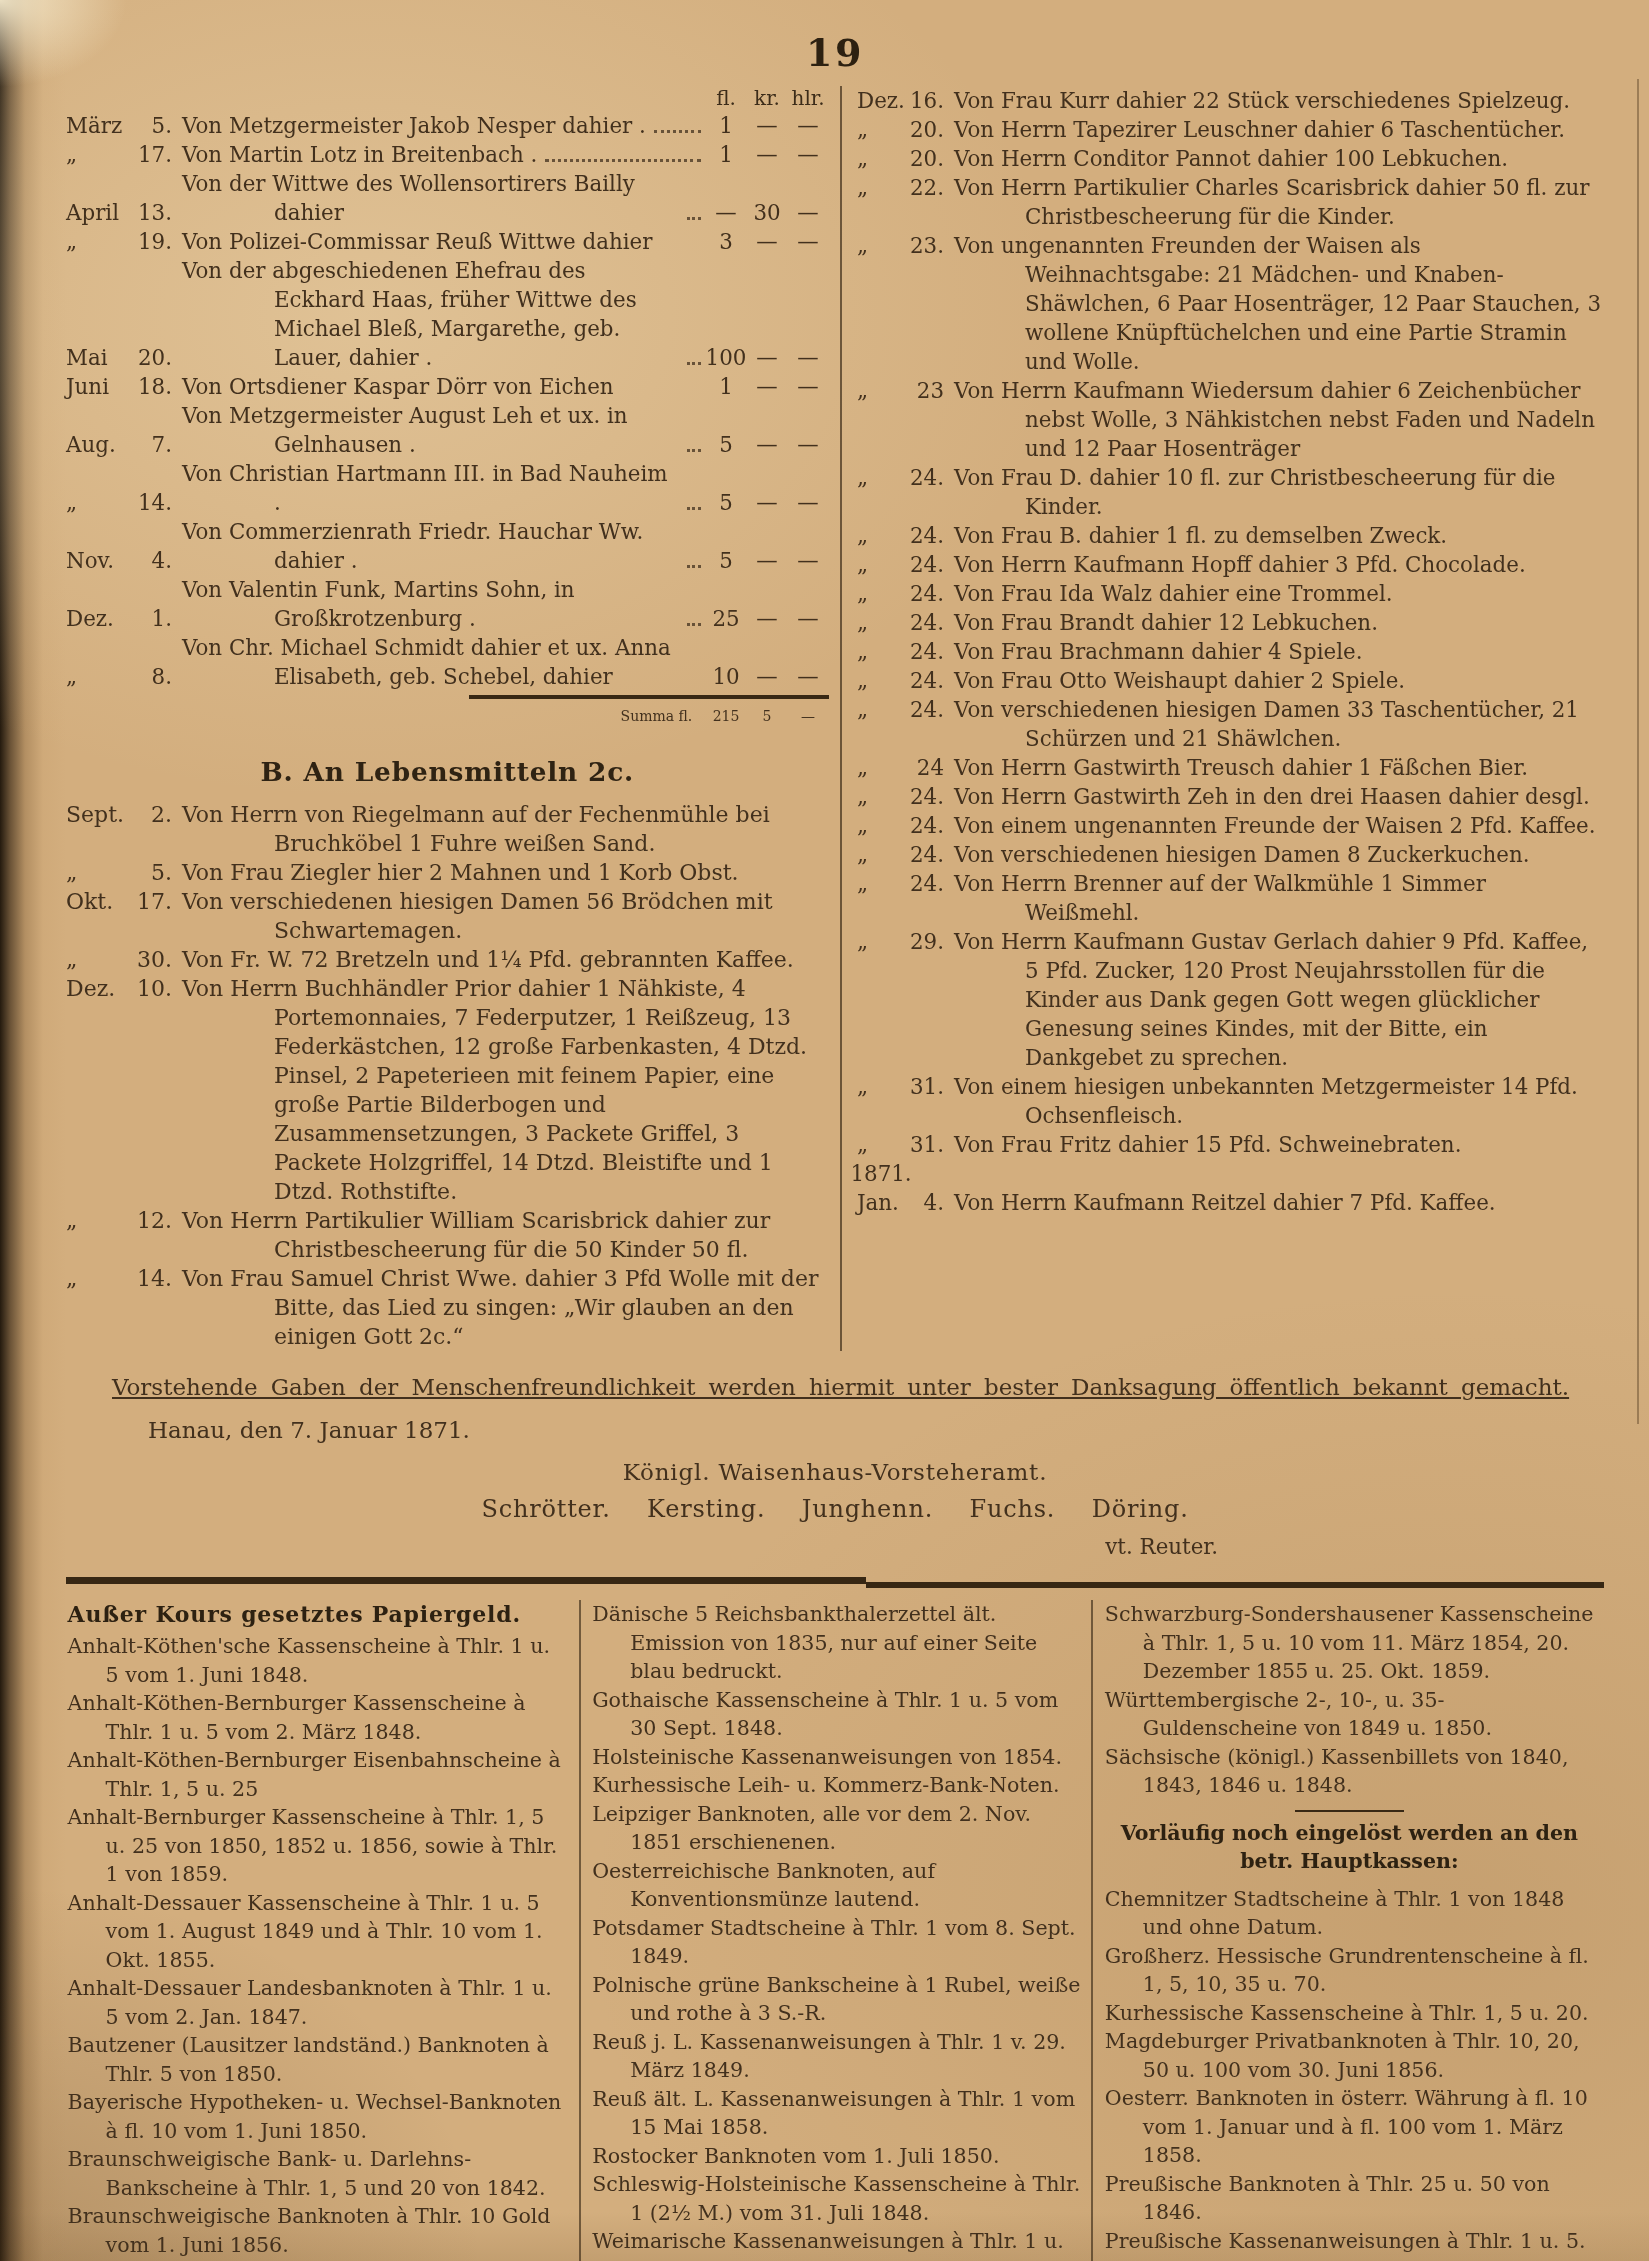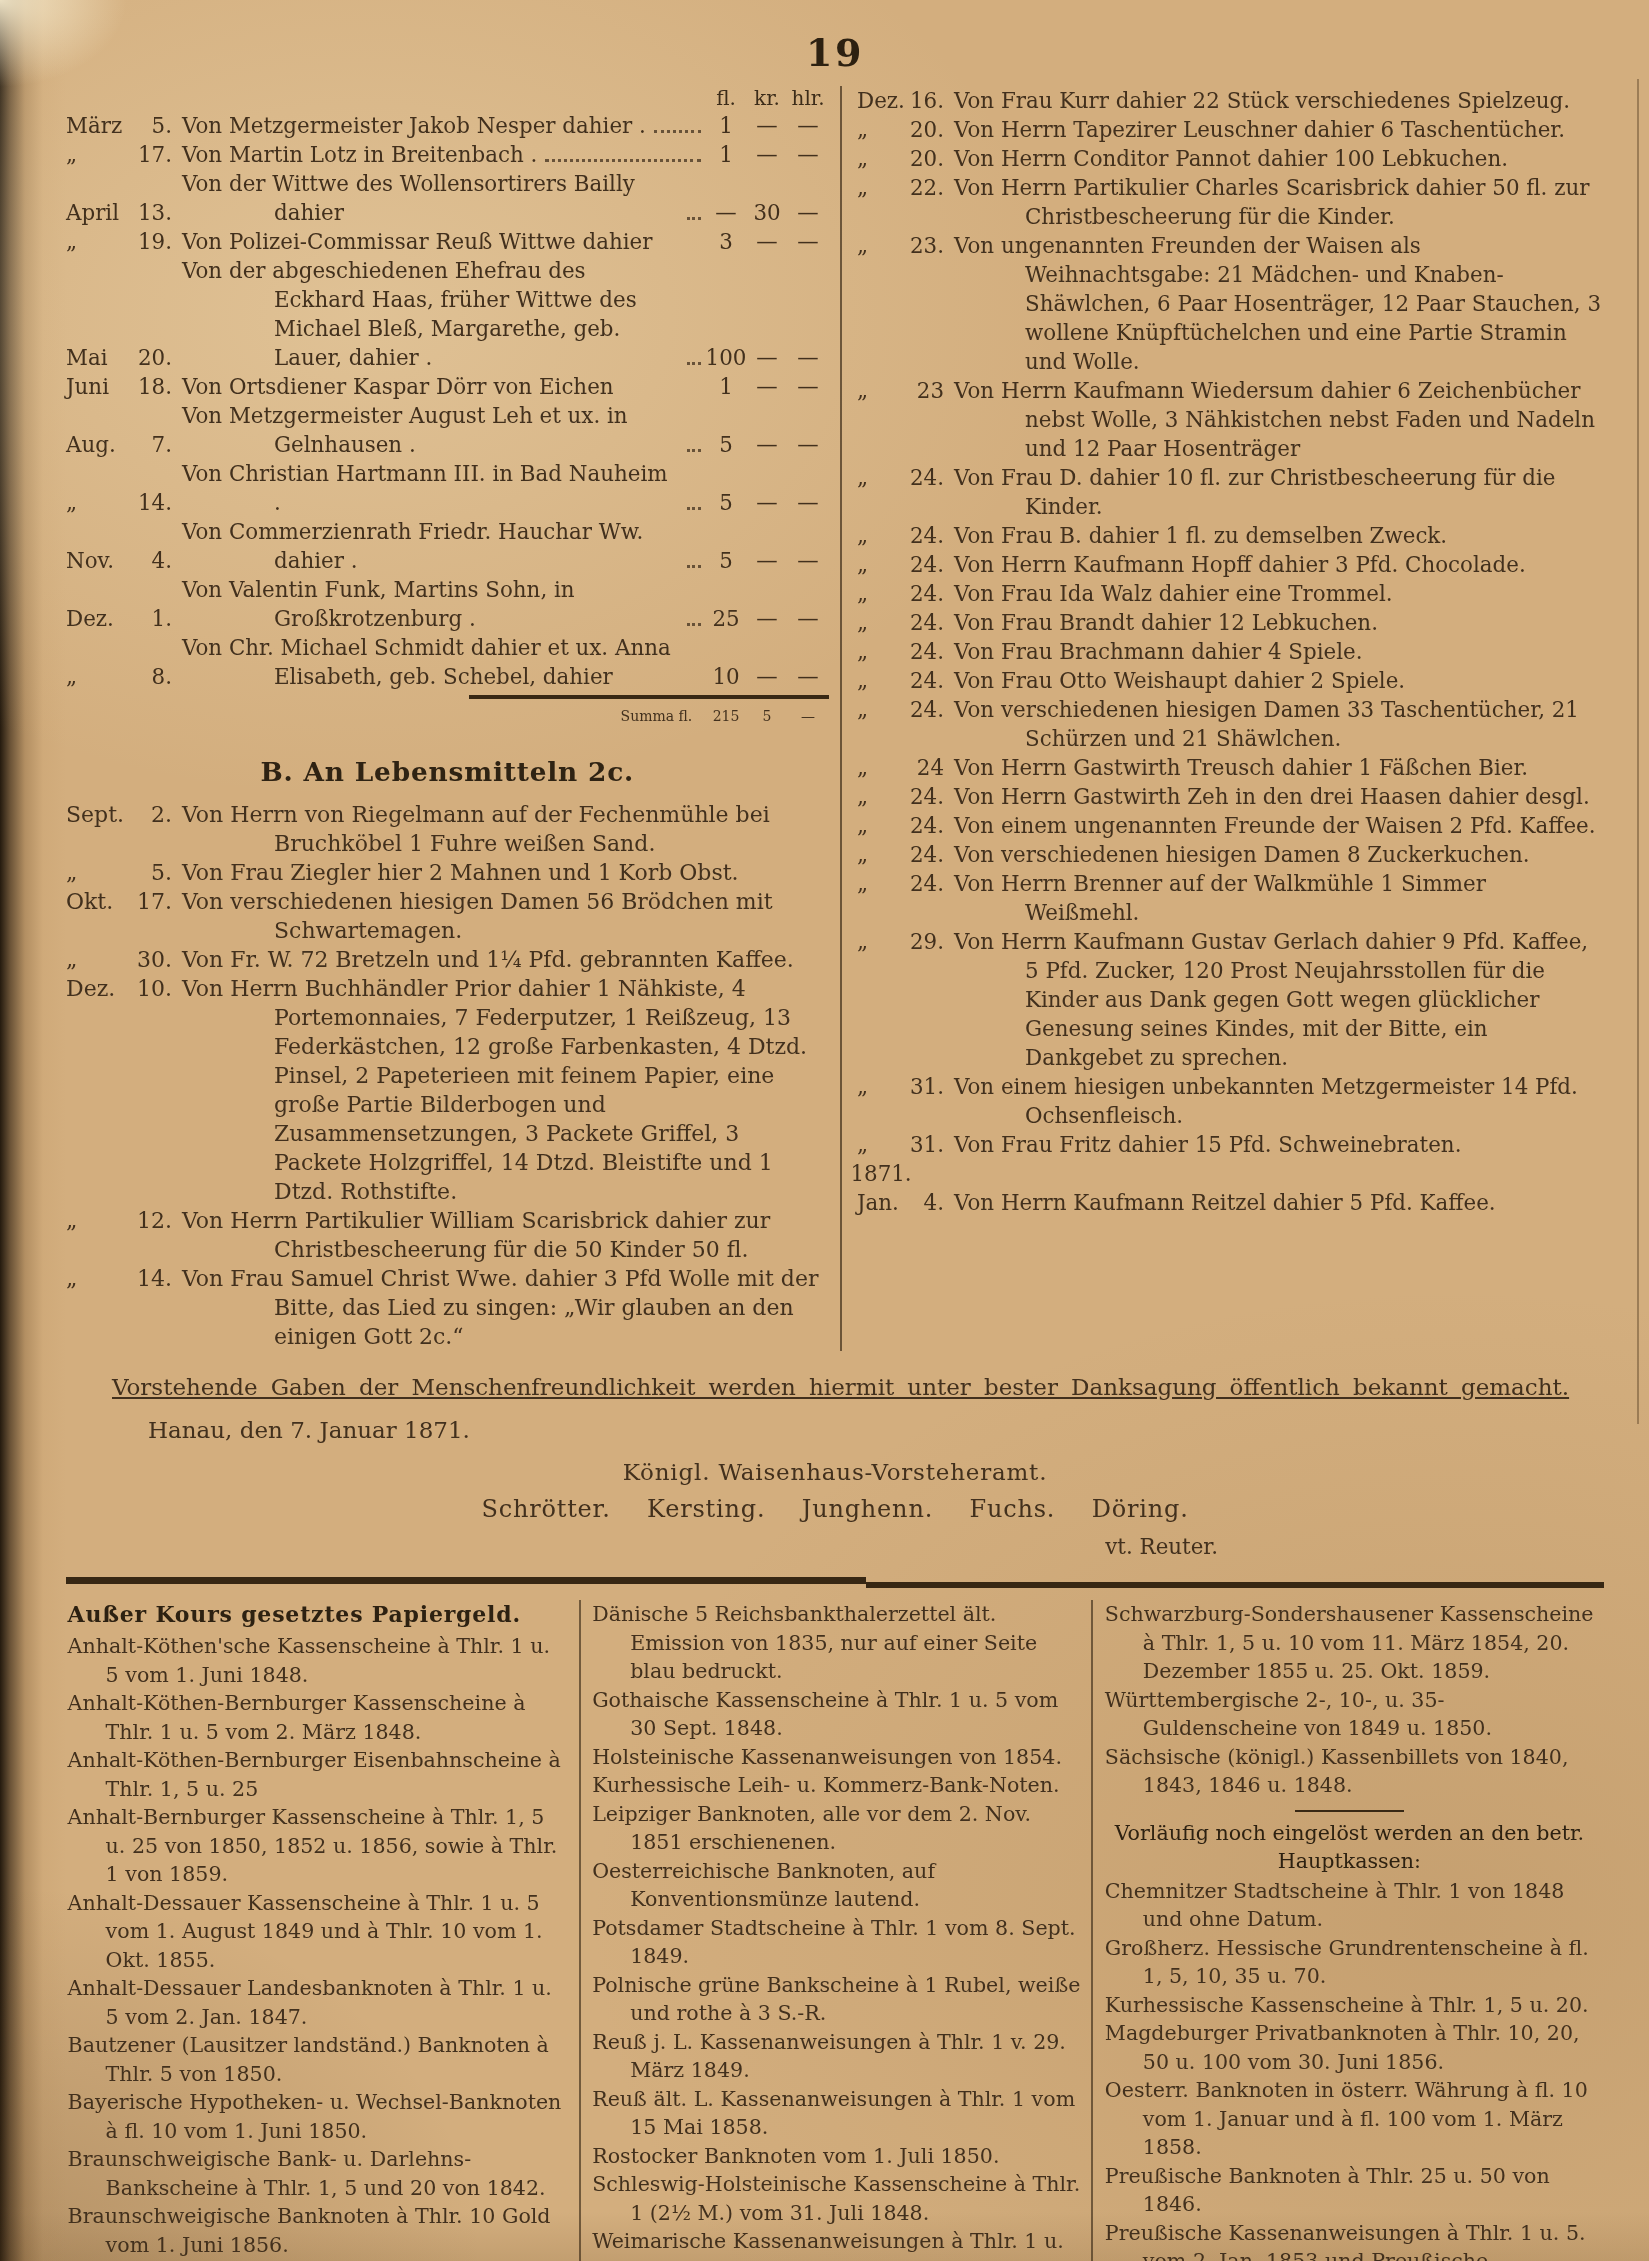--- a/index.html
+++ b/index.html
@@ -67,21 +67,21 @@
   .thick-rule .seg1{width:52%;height:6.6px;background:#37271366;background:#372713;}
   .thick-rule .seg2{flex:1;height:6.6px;background:#372713;margin-top:4.1px;}
 
   
   .bottom-cols{display:flex;margin-top:11.5px;font-size:20.6px;line-height:28.5px;}
   .bcol{width:33.333%;box-sizing:border-box;padding:0 10px 0 1.6px;min-width:0;}
   .bcol + .bcol{border-left:2.5px solid rgba(62,45,25,.65);padding-left:11.5px;}
   .b-title{font-weight:bold;font-size:22px;letter-spacing:0.8px;color:#2d2111;margin:0 0 3.3px;}
   .b-item{padding-left:38px;text-indent:-38px;}
   .sub-rule{width:109px;border-top:2.5px solid #382814;margin:10px auto 6.6px;}
-  .sub-head{font-weight:normal;text-align:center;color:#2d2111;margin:0 0 1px;padding:0 8.2px;}
+  .sub-head{font-weight:bold;text-align:center;color:#2d2111;margin:0 0 9px;padding:0 8.2px;}
 </style>
 </head>
 <body>
 
 <div class="page">
   <div class="right-edge"></div>
 
   <div class="pagenum">19</div>
 
   <div class="top-cols">
@@ -440,21 +440,21 @@
             <span class="r-day">31.</span>
             <span class="r-text">Von Frau Fritz dahier 15 Pfd. Schweinebraten.</span>
           </div>
         </div>
       <div class="year-marker">1871.</div>
       <div>
 
           <div class="r-row">
             <span class="r-date">Jan.</span>
             <span class="r-day">4.</span>
-            <span class="r-text">Von Herrn Kaufmann Reitzel dahier 5 Pfd. Kaffee.</span>
+            <span class="r-text">Von Herrn Kaufmann Reitzel dahier 7 Pfd. Kaffee.</span>
           </div>
         </div>
     </div>
   </div>
 
   <p class="closing">Vorstehende Gaben der Menschenfreundlichkeit werden hiermit unter bester Danksagung öffentlich bekannt gemacht.</p>
   <p class="place-date">Hanau, den 7. Januar 1871.</p>
   <p class="office">Königl. Waisenhaus-Vorsteheramt.</p>
   <p class="signatures">Schrötter. Kersting. Junghenn. Fuchs. Döring.</p>
   <p class="countersign">vt. Reuter.</p>

